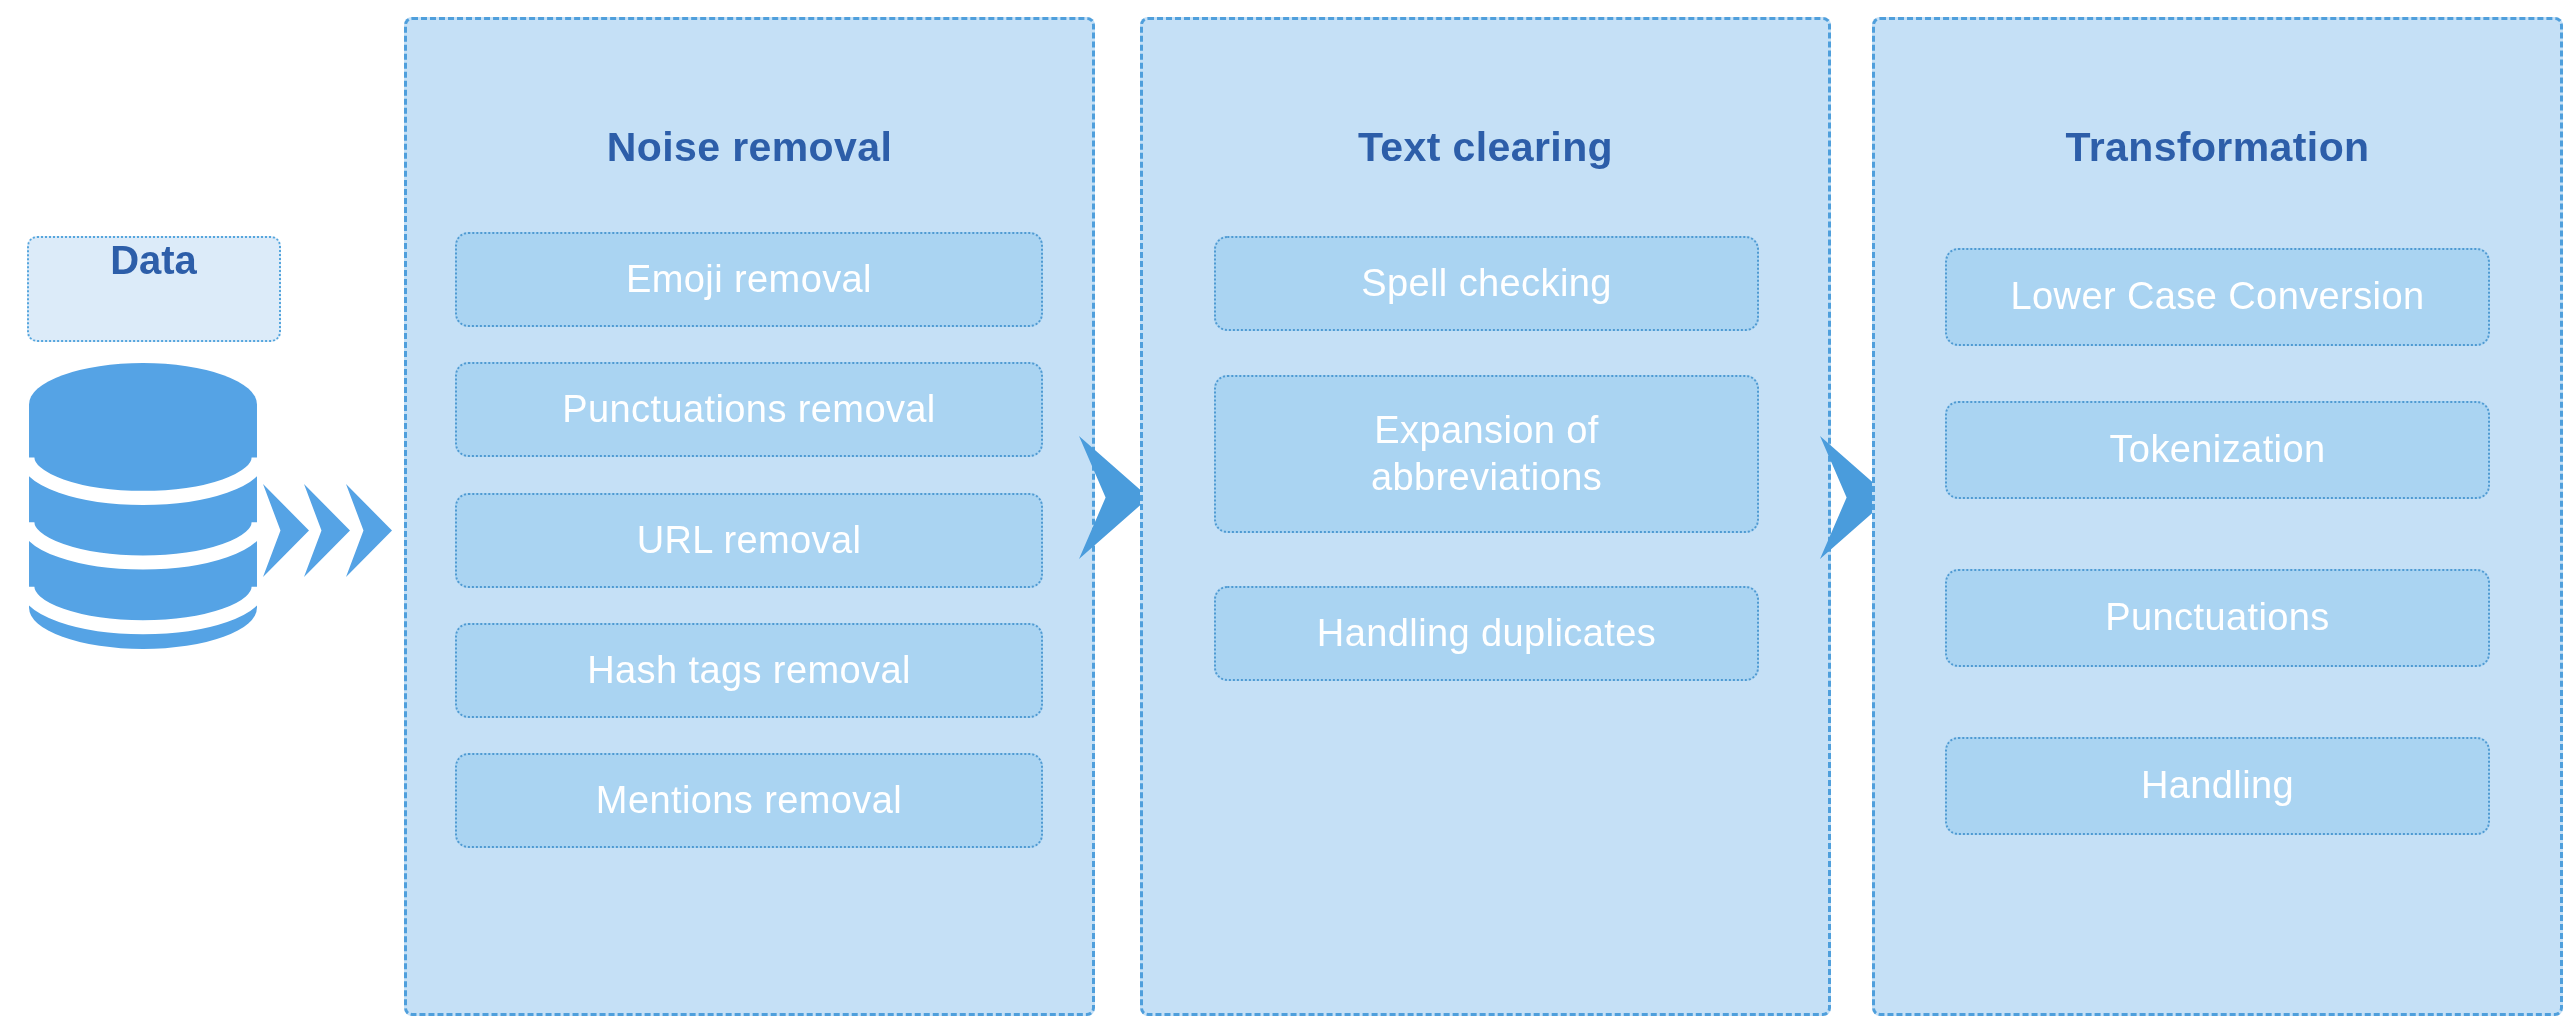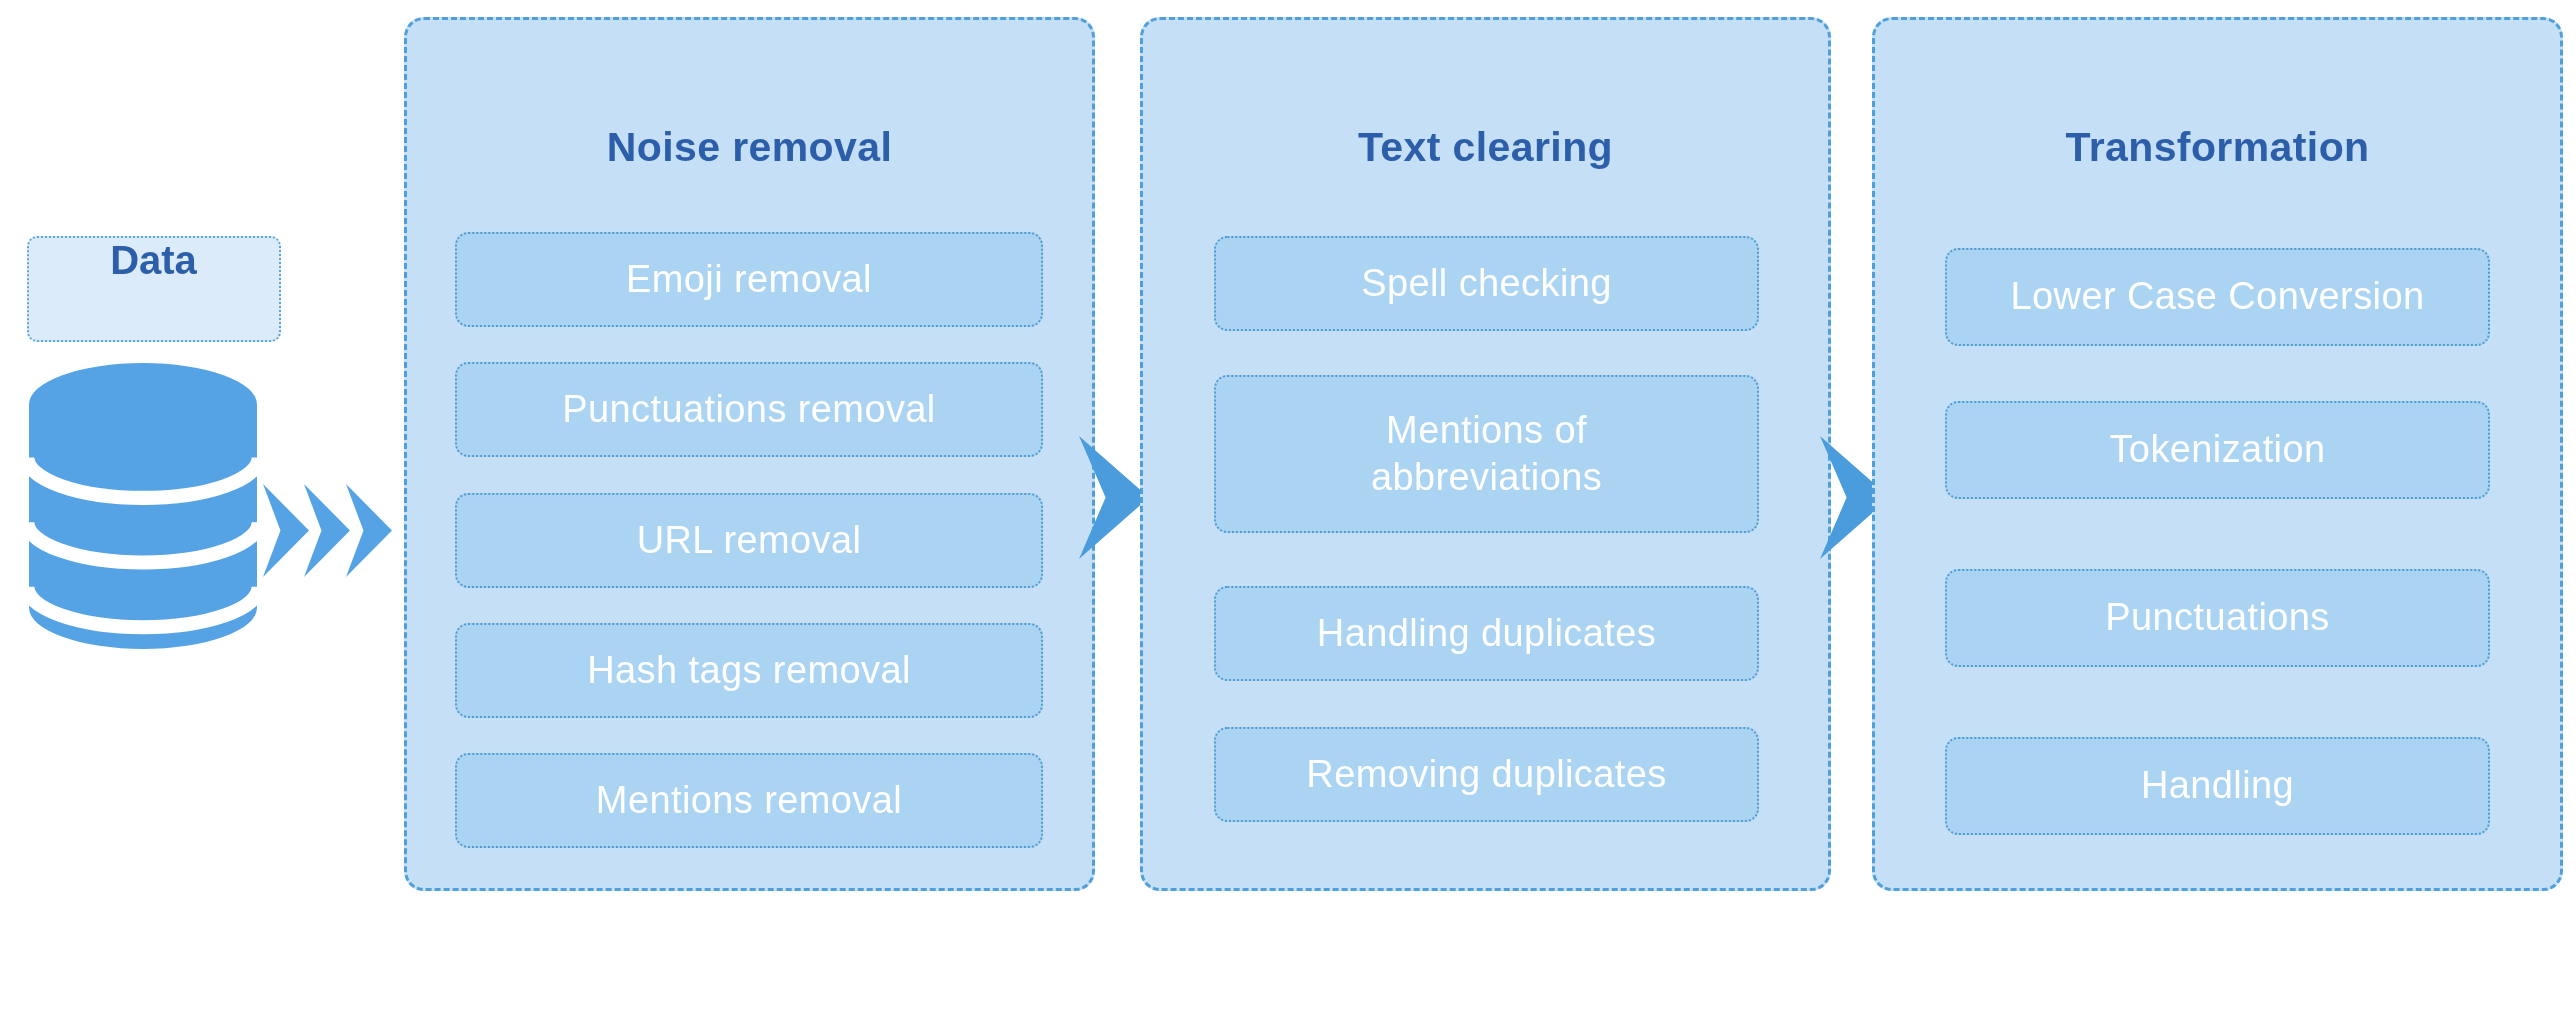--- a/index.html
+++ b/index.html
@@ -39,23 +39,23 @@
   .mini-chevrons .chev{width:46px;height:93px;top:0;}
   .mini-chevrons .chev:nth-child(1){left:0;}
   .mini-chevrons .chev:nth-child(2){left:41px;}
   .mini-chevrons .chev:nth-child(3){left:83px;}
   .big-chev{width:70px;height:123px;top:436px;background:var(--arrow-blue);}
   .big-chev.a1{left:1079px;}
   .big-chev.a2{left:1820px;}
 
   
   .stage{
-    position:absolute;top:16.6px;width:691px;height:874px;
+    position:absolute;top:16.6px;width:691px;height:999px;
     box-sizing:border-box;background:var(--panel-fill);
-    border:3.3px dashed var(--panel-border);border-radius:20px;
+    border:3.3px dashed var(--panel-border);border-radius:8px;
   }
   .stage.s1{left:404px;}
   .stage.s2{left:1140px;}
   .stage.s3{left:1872px;}
   .stage-title{
     position:absolute;top:104px;left:0;right:0;margin:0;
     text-align:center;font-size:41px;font-weight:700;
     color:var(--title-color);letter-spacing:0.4px;
   }
 
@@ -115,23 +115,22 @@
     <div class="item i3">URL removal</div>
     <div class="item i4">Hash tags removal</div>
     <div class="item i5">Mentions removal</div>
   </section>
 
   <span class="chev big-chev a1"></span>
 
   <section class="stage s2">
     <h2 class="stage-title">Text clearing</h2>
     <div class="item i1">Spell checking</div>
-    <div class="item i2">Mentions of abbreviations</div>
+    <div class="item i2">Expansion of abbreviations</div>
     <div class="item i3">Handling duplicates</div>
-    <div class="item i4">Removing duplicates</div>
   </section>
 
   <span class="chev big-chev a2"></span>
 
   <section class="stage s3">
     <h2 class="stage-title">Transformation</h2>
     <div class="item i1">Lower Case Conversion</div>
     <div class="item i2">Tokenization</div>
     <div class="item i3">Punctuations</div>
     <div class="item i4">Handling</div>

